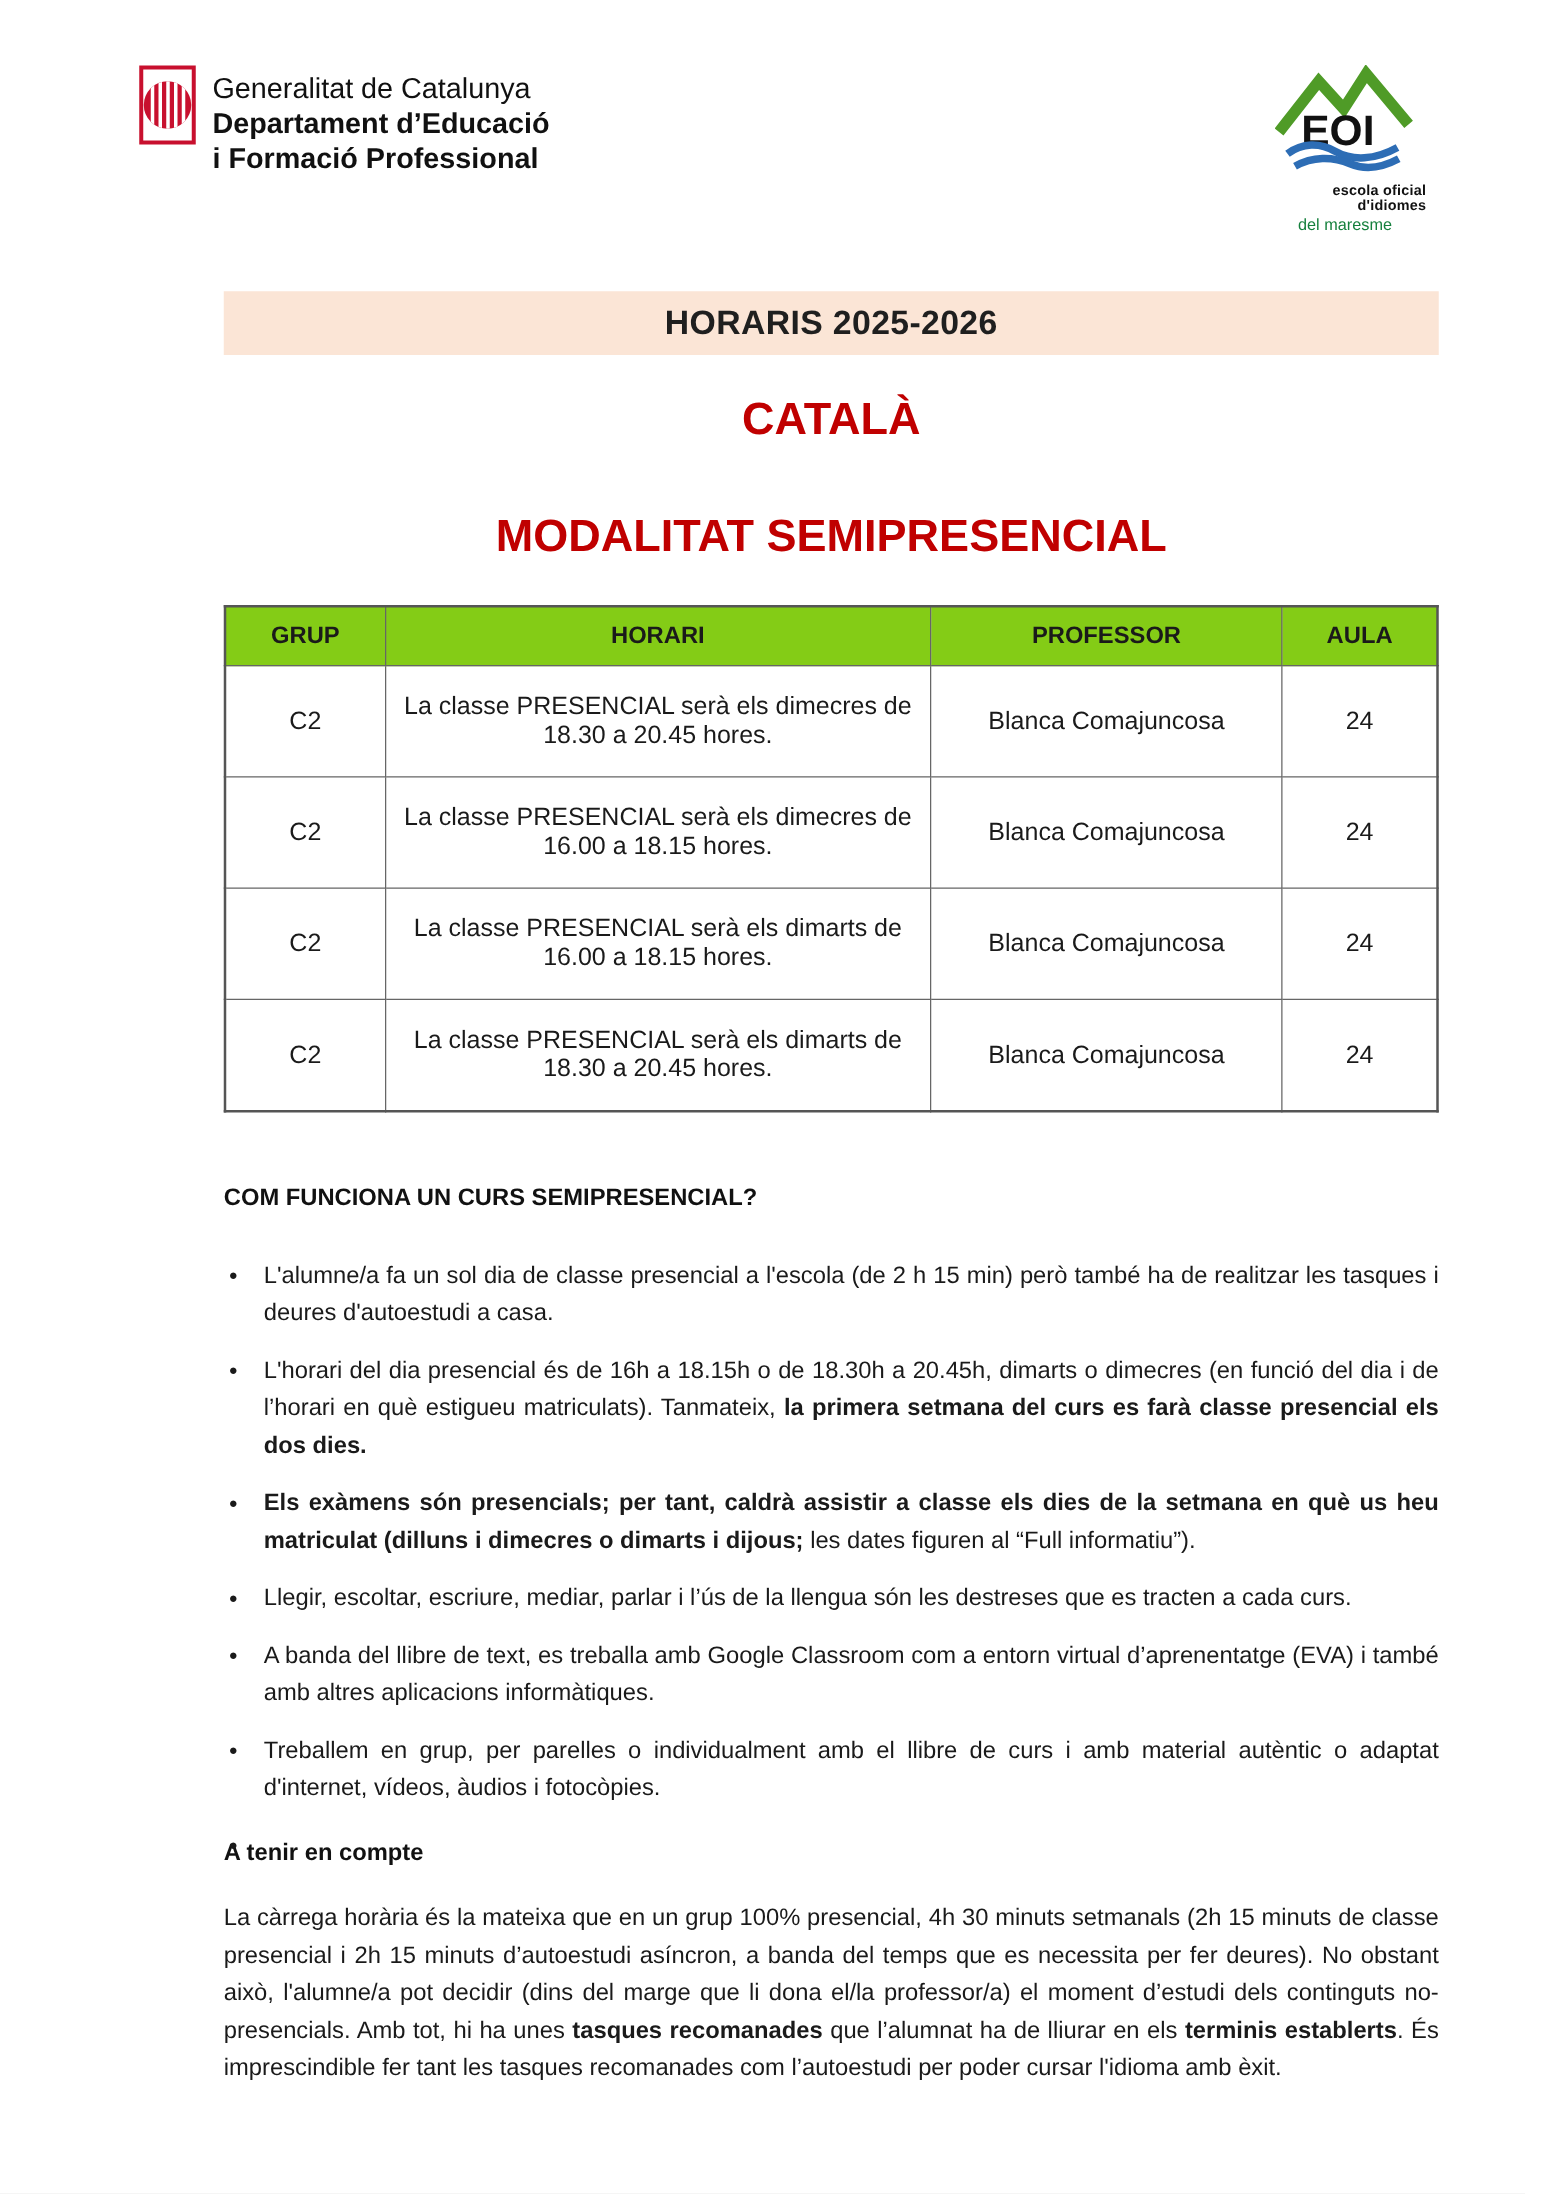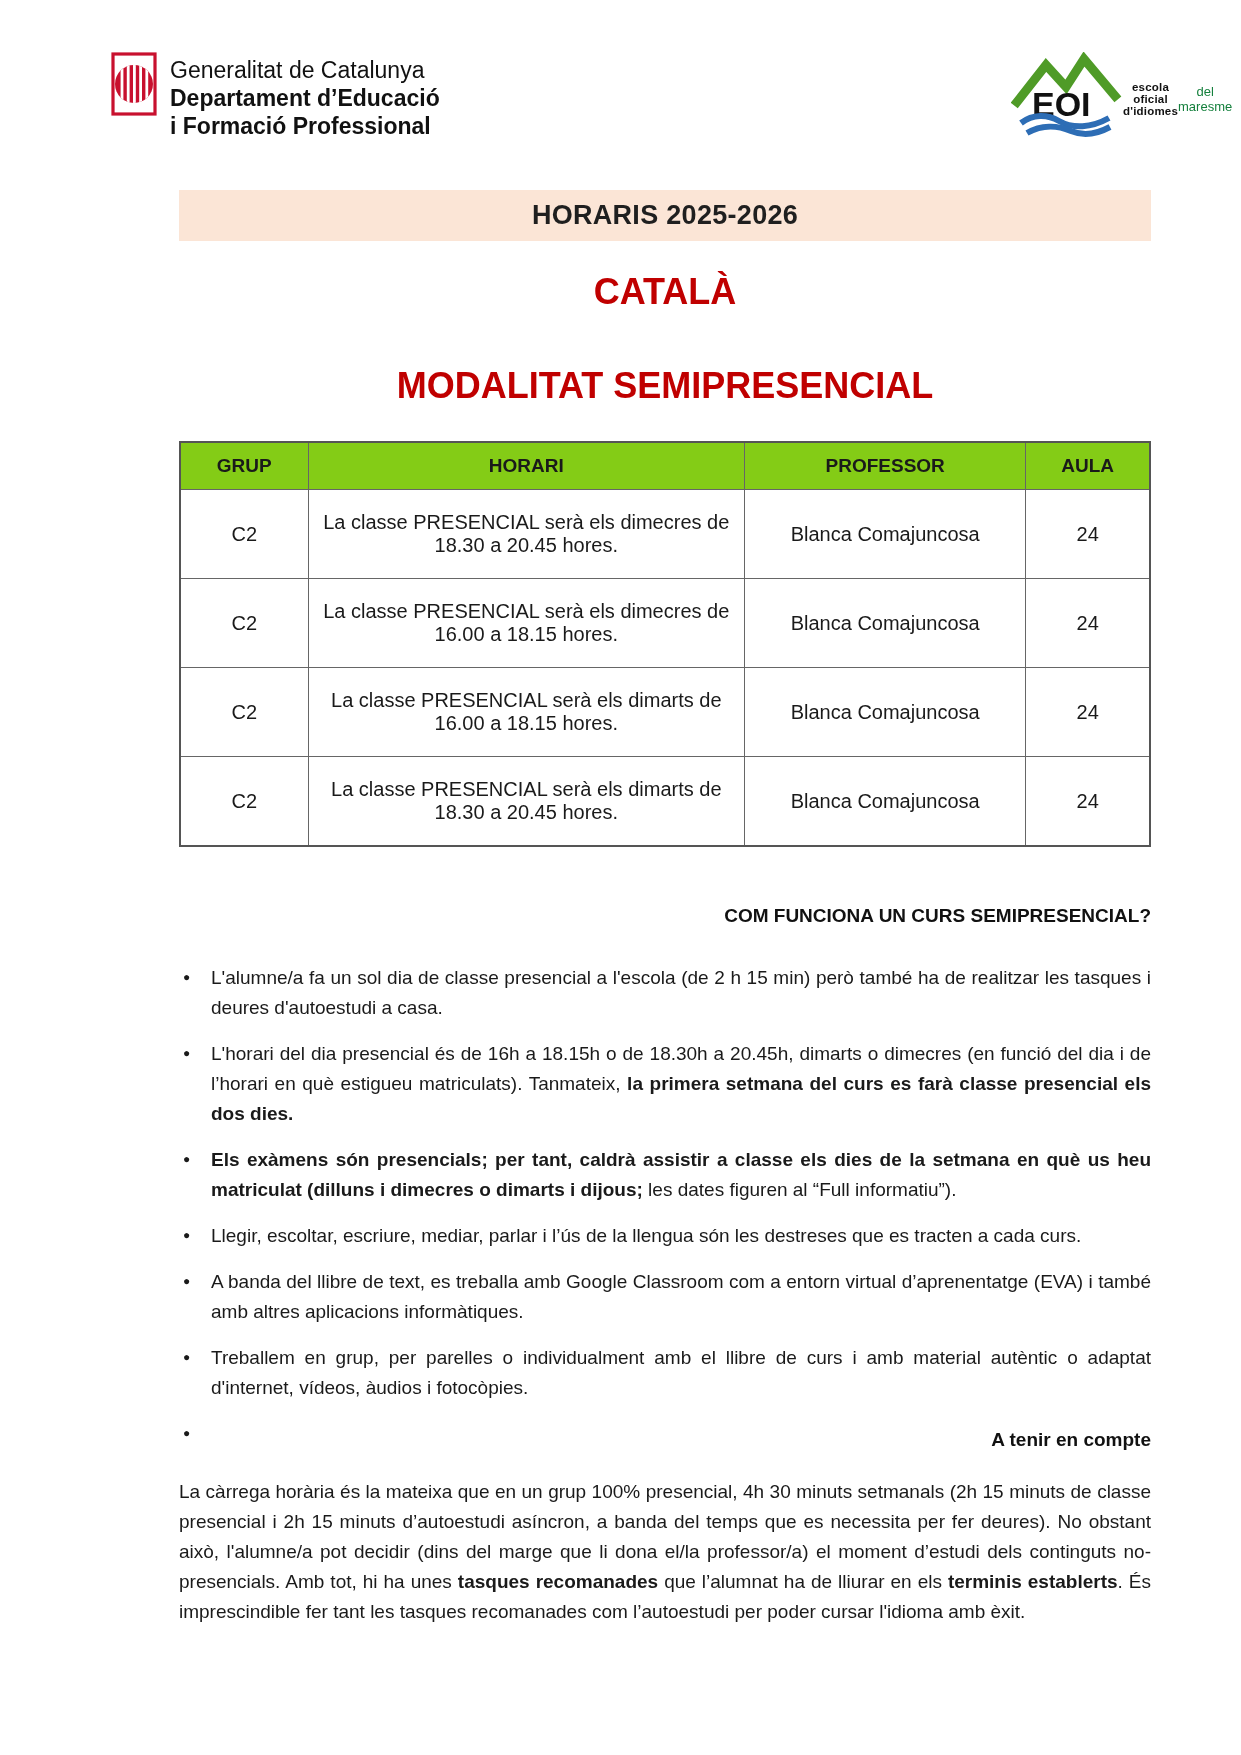--- a/index.html
+++ b/index.html
@@ -7,40 +7,40 @@
     width:1241px; height:1755px; margin:0 auto; background:#ffffff;
     font-family:"Liberation Sans", sans-serif; color:#1a1a1a;
     position:relative; overflow:hidden; box-sizing:border-box;padding-left:16px;
   }
   
   .top-header { display:flex; justify-content:space-between; align-items:flex-start; padding:52px 100px 0 95px; }
   .gencat { display:flex; gap:13px; align-items:flex-start; }
   .gencat-text { font-size:23px; line-height:28px; padding-top:4px; color:#111; }
   .gencat-text .l1 { font-weight:normal; }
   .gencat-text .l2, .gencat-text .l3 { font-weight:bold; }
-  .eoi { width:130px; display:flex; flex-direction:row; align-items:center; text-align:center; }
-  .eoi-caption1 { font-size:11.5px; font-weight:bold; color:#111; margin-top:2px; letter-spacing:0.2px; }
+  .eoi { width:130px; display:flex; flex-direction:column; align-items:center; text-align:center; }
+  .eoi-caption1 { font-size:11.5px; font-weight:bold; color:#111; margin-top:2px; letter-spacing:0.2px;text-align:right; }
   .eoi-caption2 { font-size:13px; font-weight:normal; color:#15803d; margin-top:1px; }
   
   .content { margin-left:163px; width:972px; }
   .banner {
     margin-top:46px; height:51px; background:#fbe5d6;
     display:flex; align-items:center; justify-content:center;
     font-weight:bold; font-size:27px; color:#1f1f1f; letter-spacing:0.3px;
   }
   .lang-title { margin-top:30px; text-align:center; color:#c00000; font-weight:bold; font-size:36px; }
   .modality-title { margin-top:52px; text-align:center; color:#c00000; font-weight:bold; font-size:36px; }
   
   table.schedule { width:100%; border-collapse:collapse; margin-top:34px; table-layout:fixed; border:2px solid #555; }
   table.schedule th, table.schedule td { border:1px solid #666; }
   table.schedule th { background:#84cc16; font-size:19px; font-weight:bold; padding:12px 4px; color:#1a1a1a; }
   table.schedule td { height:80px; text-align:center; vertical-align:middle; font-size:20px; padding:4px 12px; }
   td.grup { font-size:23px; }
   
-  .section-heading { font-weight:bold; font-size:19px; margin-top:58px; color:#111;text-align:right; }
+  .section-heading { font-weight:bold; font-size:19px; margin-top:58px; color:#111; }
   .section-heading.second { margin-top:26px; }
   ul.bullets { margin:36px 0 0 0; padding:0; list-style:none; }
   ul.bullets li { position:relative; padding-left:32px; text-align:justify; font-size:19px; line-height:30px; margin-bottom:16px; color:#1a1a1a; }
   ul.bullets li .dot { position:absolute; left:4px; top:-1px; font-size:12px; }
   .bld { font-weight:bold; }
   .closing { margin-top:26px; font-size:19px; line-height:30px; text-align:justify; color:#1a1a1a; }
 </style>
 </head>
 <body>
 

